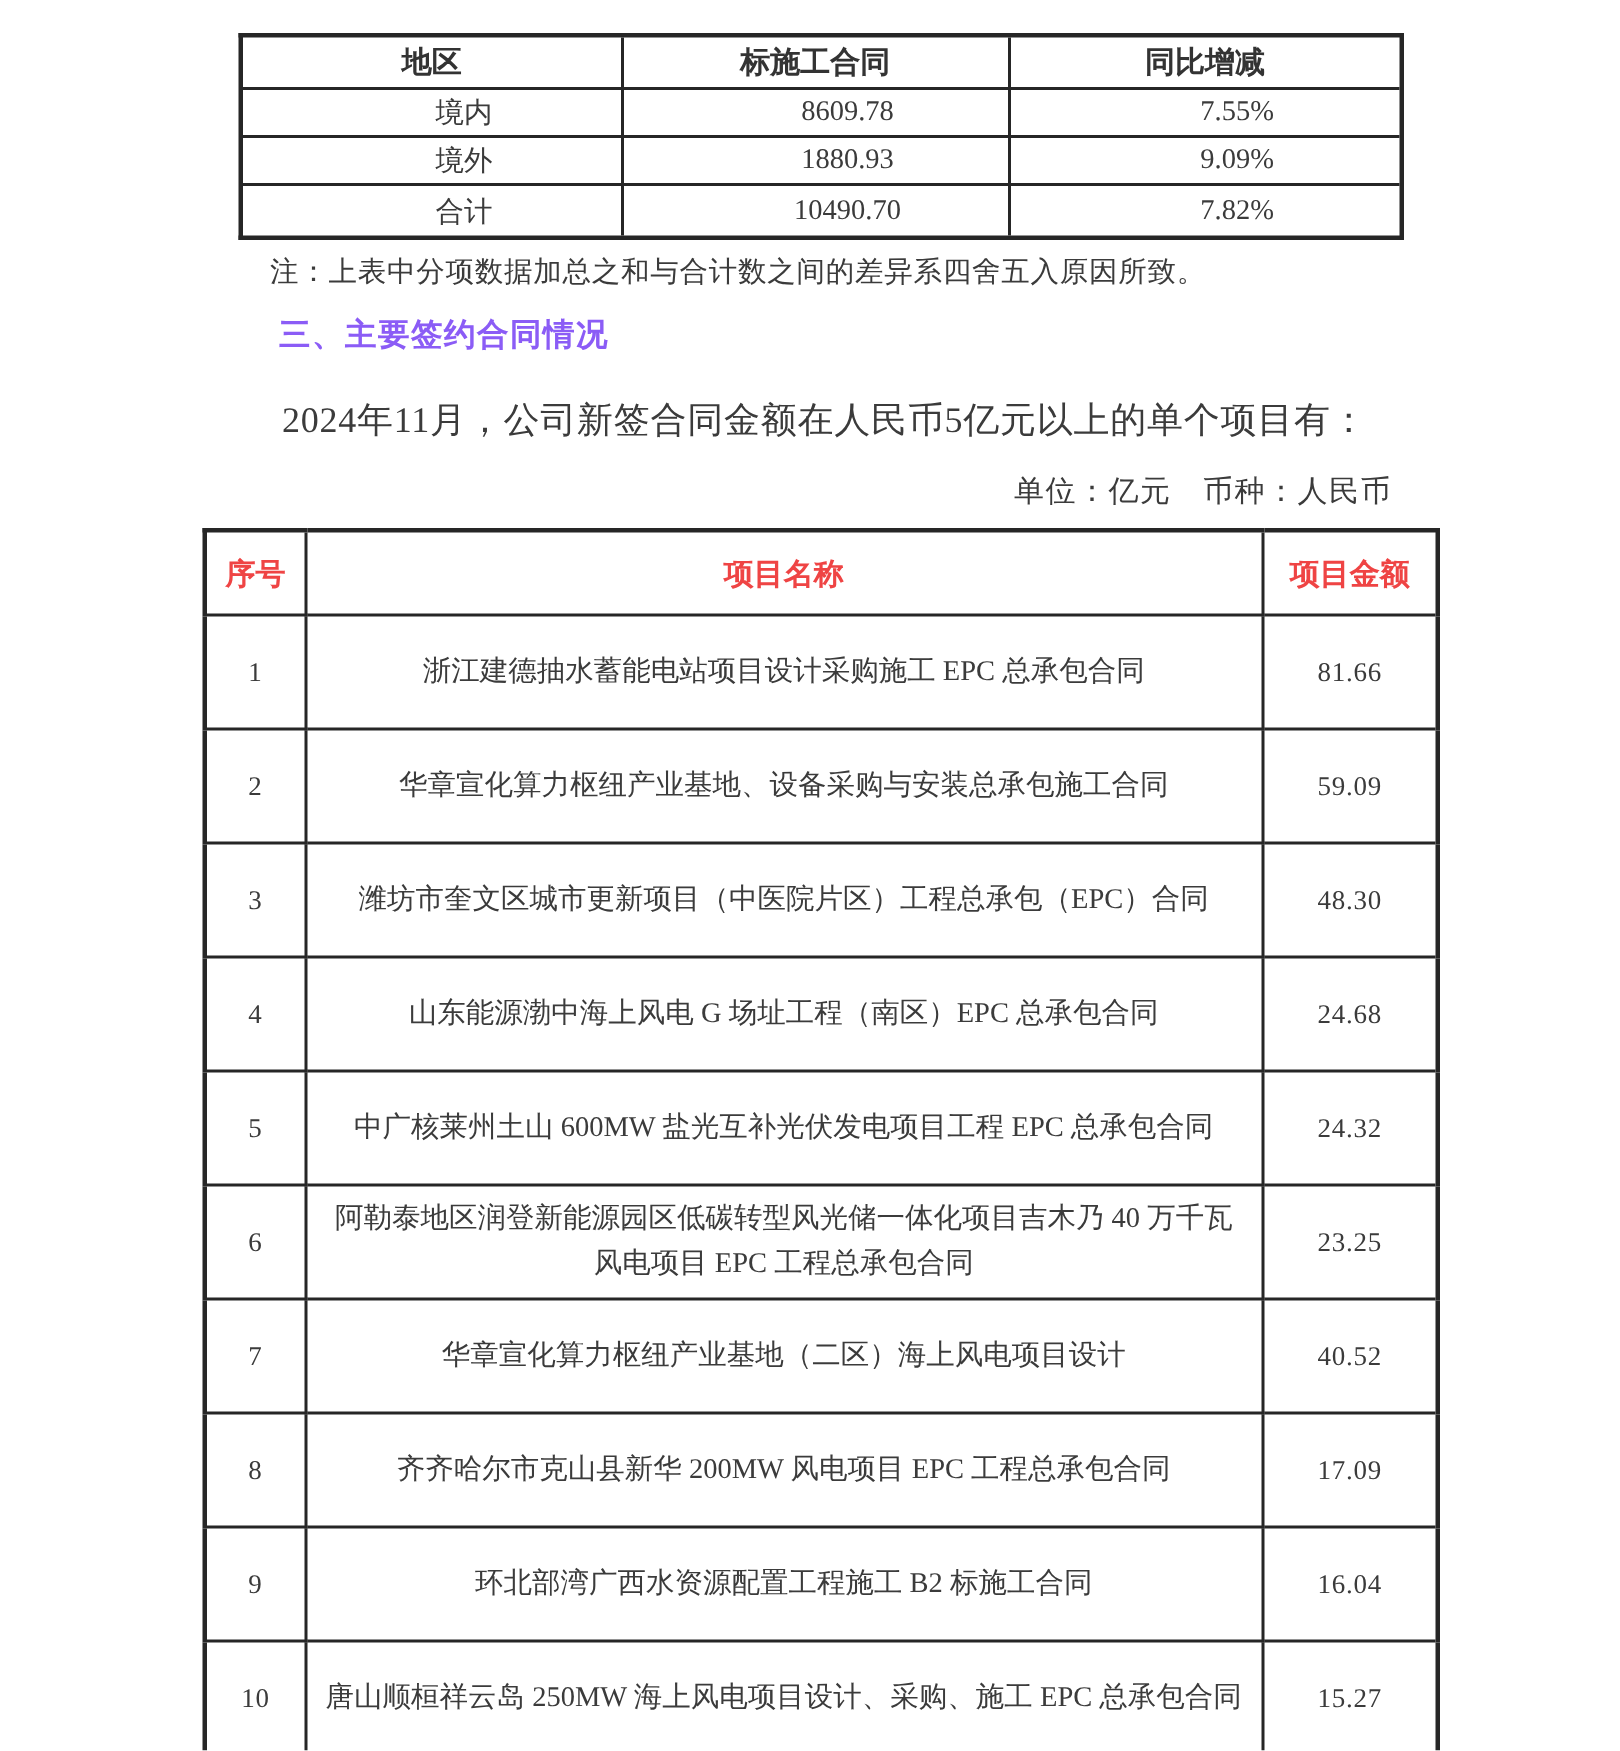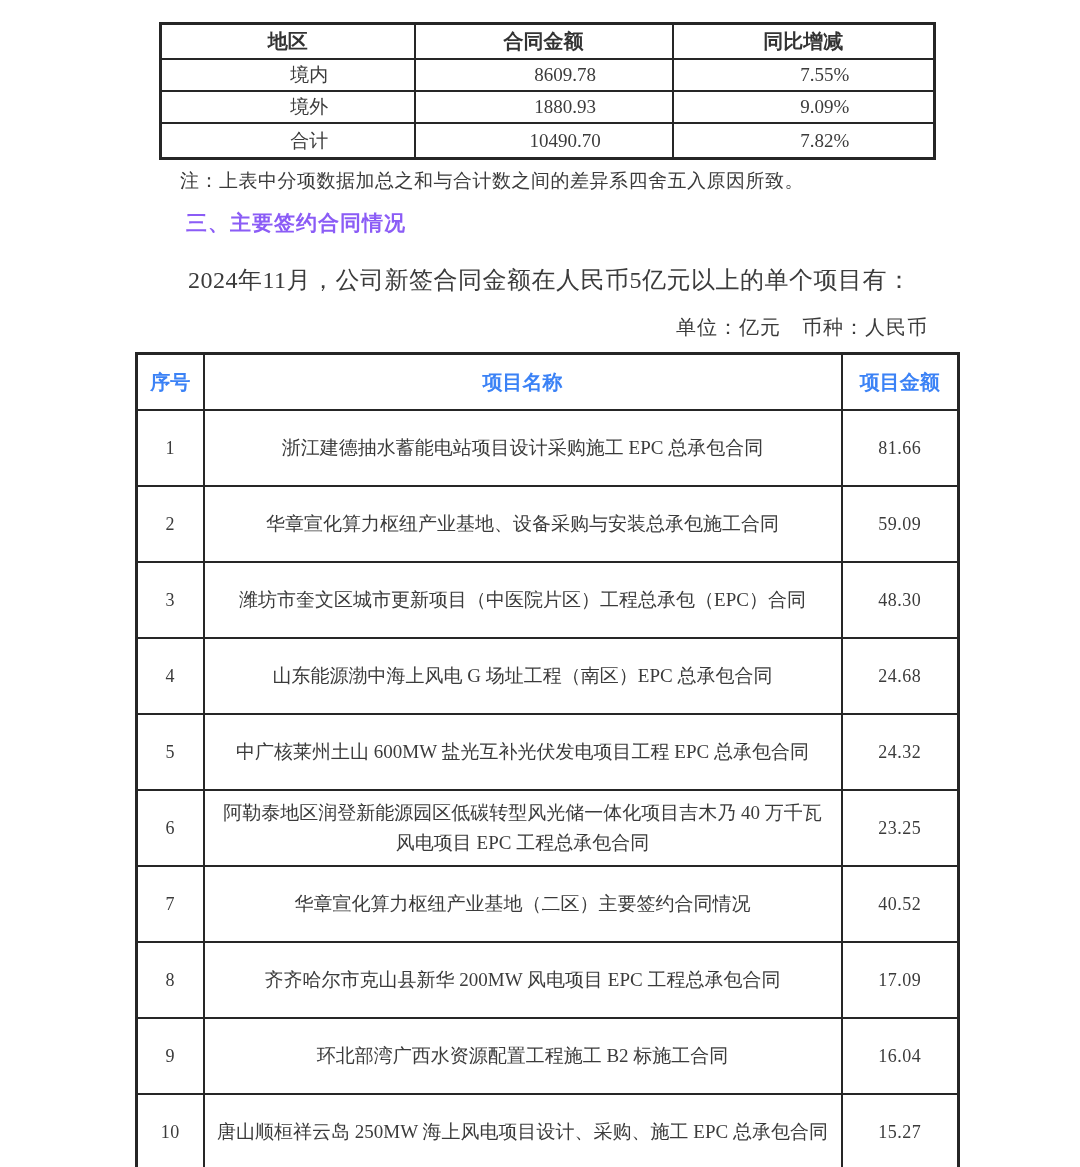--- a/index.html
+++ b/index.html
@@ -102,21 +102,21 @@
   .projects-table th, .projects-table td {
     border: 2px solid #262626;
     text-align: center;
     vertical-align: middle;
     padding: 2px 10px;
   }
   .projects-table th {
     height: 50px;
     font-size: 20px;
     font-weight: bold;
-    color: #3b82f6;
+    color: #ef4444;
     border-top-width: 3px;
   }
   .projects-table td {
     height: 70px;
     font-size: 19px;
     line-height: 1.6;
   }
   .projects-table td.col-no,
   .projects-table td.col-amount {
     font-size: 18px;
@@ -133,21 +133,21 @@
 
   <table class="region-table">
     <colgroup>
       <col style="width:254px">
         <col style="width:258px">
         <col style="width:262px">
     </colgroup>
     <thead>
       <tr>
         <th>地区</th>
-        <th>合同金额</th>
+        <th>标施工合同</th>
         <th>同比增减</th>
       </tr>
     </thead>
     <tbody>
       <tr>
         <td>境内</td>
         <td>8609.78</td>
         <td>7.55%</td>
       </tr>
       <tr>
@@ -210,21 +210,21 @@
         <td class="col-name">中广核莱州土山 600MW 盐光互补光伏发电项目工程 EPC 总承包合同</td>
         <td class="col-amount">24.32</td>
       </tr>
       <tr>
         <td class="col-no">6</td>
         <td class="col-name">阿勒泰地区润登新能源园区低碳转型风光储一体化项目吉木乃 40 万千瓦风电项目 EPC 工程总承包合同</td>
         <td class="col-amount">23.25</td>
       </tr>
       <tr>
         <td class="col-no">7</td>
-        <td class="col-name">华章宣化算力枢纽产业基地（二区）主要签约合同情况</td>
+        <td class="col-name">华章宣化算力枢纽产业基地（二区）海上风电项目设计</td>
         <td class="col-amount">40.52</td>
       </tr>
       <tr>
         <td class="col-no">8</td>
         <td class="col-name">齐齐哈尔市克山县新华 200MW 风电项目 EPC 工程总承包合同</td>
         <td class="col-amount">17.09</td>
       </tr>
       <tr>
         <td class="col-no">9</td>
         <td class="col-name">环北部湾广西水资源配置工程施工 B2 标施工合同</td>

